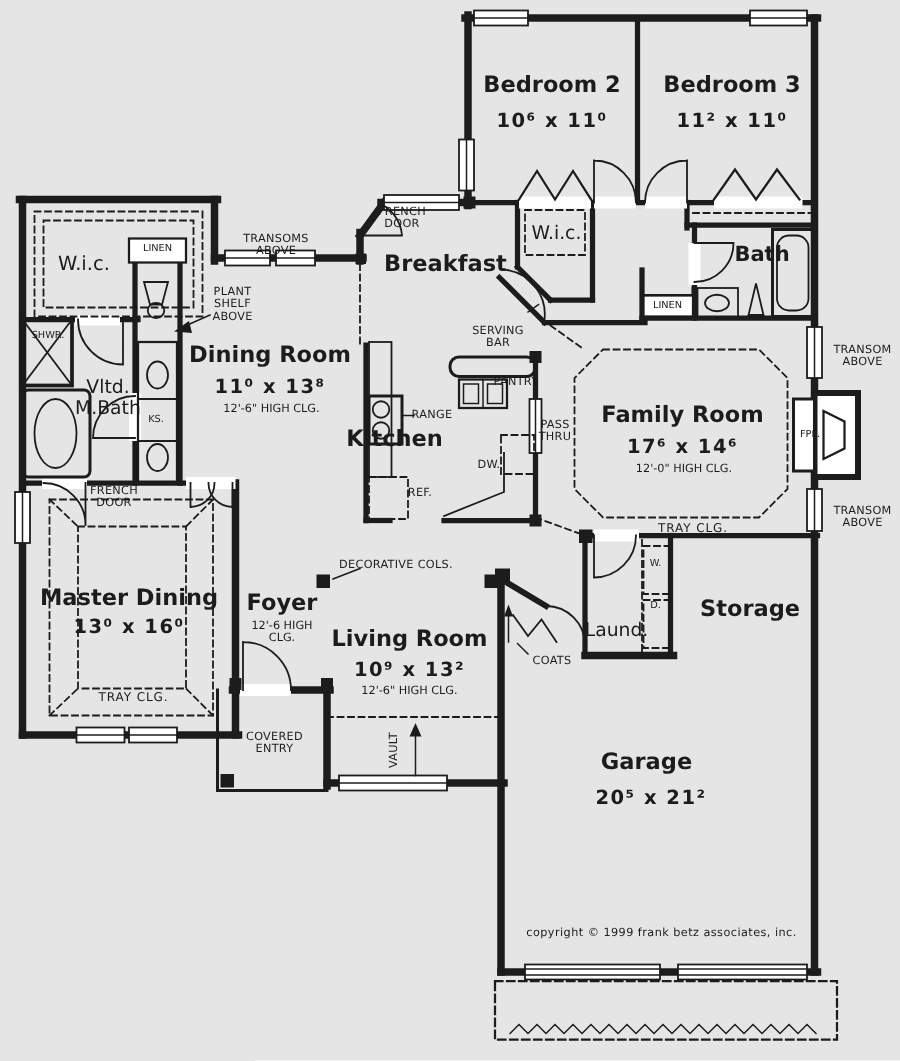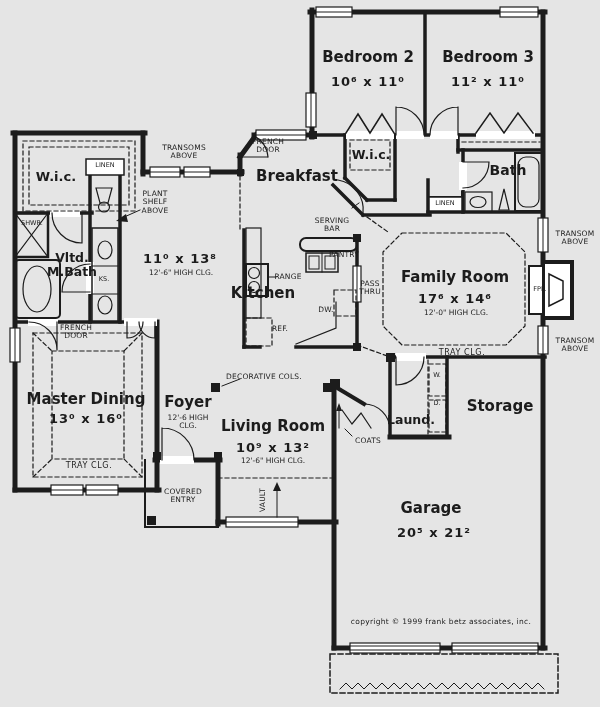--- a/index.html
+++ b/index.html
@@ -11,21 +11,21 @@
   .w5{stroke-width:5;} .w4{stroke-width:4;} .w35{stroke-width:3.5;}
   .w25{stroke-width:2.5;} .w2{stroke-width:2;} .w15{stroke-width:1.5;} .w12{stroke-width:1.2;} .w1{stroke-width:1;}
   .fW{fill:#ffffff;} .noS{stroke:none;}
   .fB{fill:#1c1c1c;stroke:none;}
   .dash{stroke-dasharray:4 3;stroke-width:1.2;}
   .dash2{stroke-dasharray:5 3;stroke-width:1.5;}
   .lbl{position:absolute;transform:translate(-50%,-50%);text-align:center;
        line-height:1.12;white-space:nowrap;color:#1c1c1c;}
   .wrap{white-space:normal;}
   .room{font-size:15px;font-weight:bold;}
-  .roomS{font-size:12.5px;font-weight:bold;}
+  .roomS{font-size:12.5px;font-weight:normal;}
   .dims{font-size:13px;font-weight:bold;letter-spacing:1px;}
   .note{font-size:7.5px;letter-spacing:.2px;}
   .tiny{font-size:6.5px;}
   .clg{font-size:7.5px;}
   .tray{font-size:8px;letter-spacing:.6px;}
   .rot{transform:translate(-50%,-50%) rotate(-90deg);}
 </style>
 </head>
 <body>
 
@@ -275,23 +275,24 @@
 <div class="lbl tiny" style="left:540px;top:290px;">FPL.</div>
 <div class="lbl note wrap" style="left:575px;top:238px;width:52px;">TRANSOM ABOVE</div>
 <div class="lbl note wrap" style="left:575px;top:345px;width:52px;">TRANSOM ABOVE</div>
 <div class="lbl note wrap" style="left:332px;top:225px;width:48px;">SERVING BAR</div>
 <div class="lbl note" style="left:344px;top:212px;margin-top:43px;">PANTRY</div>
 <div class="lbl note wrap" style="left:370px;top:288px;width:34px;">PASS THRU</div>
 <div class="lbl note" style="left:288px;top:277px;">RANGE</div>
 <div class="lbl note" style="left:326px;top:310px;">DW.</div>
 <div class="lbl note" style="left:280px;top:329px;">REF.</div>
 <div class="lbl room" style="left:263px;top:293px;">Kitchen</div>
+<div class="lbl room" style="left:180px;top:237px;">Dining Room</div>
 <div class="lbl dims" style="left:180px;top:259px;">11⁰ x 13⁸</div>
 <div class="lbl clg" style="left:181px;top:273px;">12'-6" HIGH CLG.</div>
-<div class="lbl note wrap" style="left:184px;top:152px;width:62px;">TRANSOMS ABOVE</div>
+<div class="lbl note wrap" style="left:184px;top:164px;width:62px;">TRANSOMS ABOVE</div>
 <div class="lbl note wrap" style="left:268px;top:146px;width:46px;">FRENCH DOOR</div>
 <div class="lbl note wrap" style="left:155px;top:203px;width:36px;">PLANT SHELF ABOVE</div>
 <div class="lbl roomS" style="left:56px;top:177px;font-size:13px;">W.i.c.</div>
 <div class="lbl tiny" style="left:105px;top:166px;">LINEN</div>
 <div class="lbl tiny" style="left:32px;top:224px;">SHWR.</div>
 <div class="lbl roomS wrap" style="left:72px;top:265px;width:56px;">Vltd. M.Bath</div>
 <div class="lbl tiny" style="left:104px;top:280px;">KS.</div>
 <div class="lbl note wrap" style="left:76px;top:332px;width:46px;">FRENCH DOOR</div>
 <div class="lbl room" style="left:86px;top:399px;">Master Dining</div>
 <div class="lbl dims" style="left:86px;top:419px;">13⁰ x 16⁰</div>

